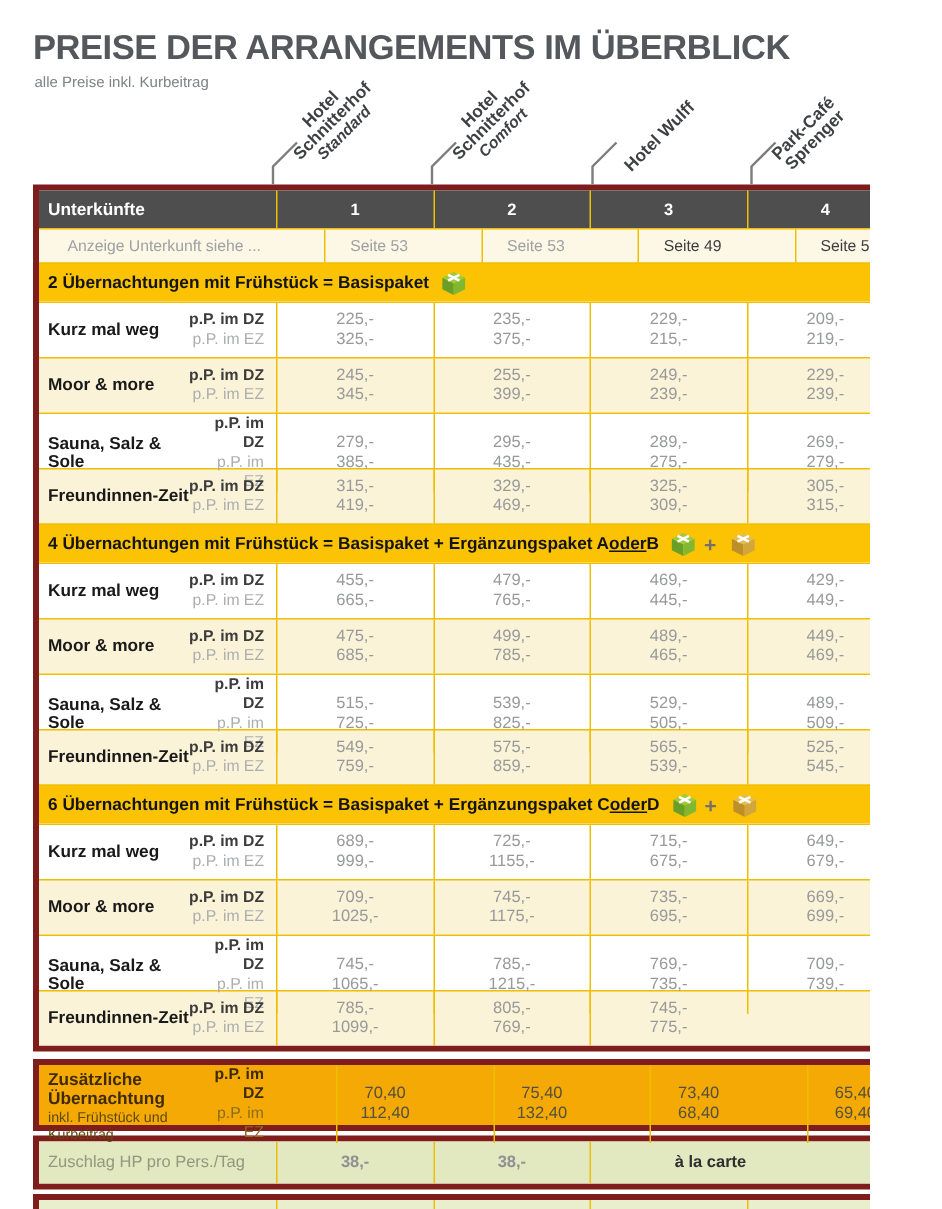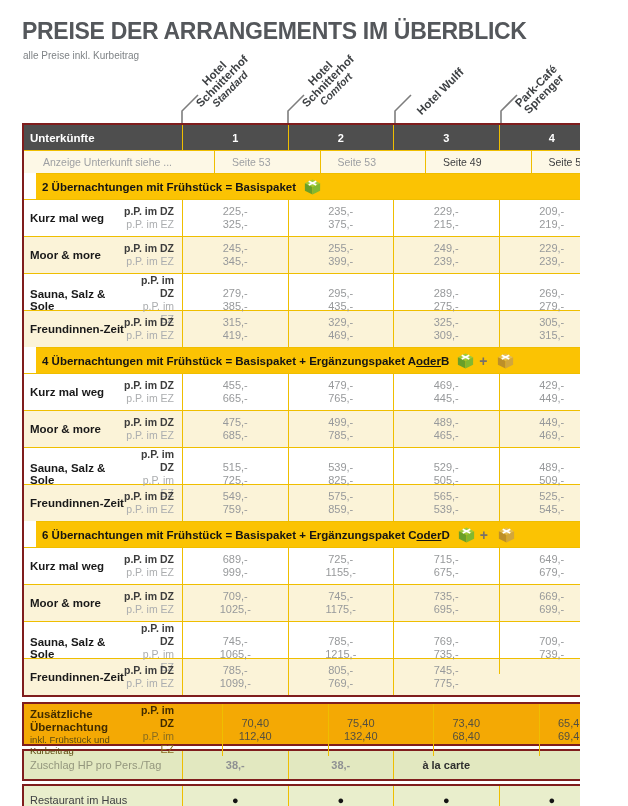--- a/index.html
+++ b/index.html
@@ -16,38 +16,38 @@
   .colhead.ch0 { left:158px; } .colhead.ch1 { left:264px; }
   .colhead.ch2 { left:371px; } .colhead.ch3 { left:477px; }
   .slash { position:absolute; left:-1px; bottom:0; }
   .rot { position:absolute; left:30px; bottom:6px; transform:rotate(-45deg); transform-origin:0 100%;
          font-size:11.5px; font-weight:700; color:#3e4144; line-height:11px; text-align:center; white-space:nowrap; }
   .rot span { display:block; }
   .rot .l3 { font-style:italic; font-size:10.5px; }
   .rot .l2:empty, .rot .l3:empty { display:none; }
 
   .blockwrap { margin-left:22px; width:584px; }
-  .tblock { border:2px solid #7f1d1d; }
+  .tblock { border:4px solid #7f1d1d; }
   .gap5 { height:5px; } .gap3 { height:3px; }
 
   .row { display:grid; grid-template-columns:158px 1fr 1fr 1fr 1fr; }
   .row + .row { border-top:1px solid #EFBE00; }
   .vcell { border-left:1px solid #EFBE00; display:flex; flex-direction:column; justify-content:center; text-align:center; }
 
   .r-dark { background:#4E4E4E; height:25px; align-items:center; }
   .r-dark .lbl { padding-left:6px; font-size:11.5px; font-weight:700; color:#fff; align-self:center; }
   .r-dark .vcell { font-size:11px; font-weight:700; color:#fff; height:100%; }
 
   .r-anz { background:#FDF8E6; height:23px;gap:32px; }
   .r-anz .lbl { align-self:center; text-align:right; padding-right:10px; font-size:10.5px; color:#9EA0A3; }
   .r-anz .vcell { font-size:10.5px; color:#9EA0A3; }
   .r-anz .vcell.dk { color:#3d3e40; }
 
   .r-sec { display:flex; align-items:center; background:#FBC303; height:26px; padding-left:6px;
-           font-size:11.5px; font-weight:700; color:#141414;margin-left:12px; }
+           font-size:11.5px; font-weight:700; color:#141414; }
   .r-sec .oder { text-decoration:underline; }
   .r-sec .gift { margin-left:7px; display:inline-flex; }
   .r-sec .plus { margin-left:4px; margin-right:2px; color:#77706a; font-size:14px; font-weight:700; }
 
   .r-price { height:37px; background:#fff; }
   .r-price.alt { background:#FBF3D8; }
   .r-price .lbl { display:flex; justify-content:space-between; align-items:center; padding:0 8px 0 6px; }
   .pname { font-size:11.5px; font-weight:700; color:#191919; }
   .sub { text-align:right; font-size:10.5px; line-height:13px; }
   .sub .dzl { color:#3c3c3c; font-weight:700; display:block; }
@@ -58,21 +58,21 @@
   .r-zusatz .lbl { display:flex; justify-content:space-between; align-items:flex-end; padding:0 8px 0 6px; }
   .zt { font-size:11.5px; font-weight:700; color:#402b00; line-height:13px; display:block; }
   .zs { font-size:9.5px; color:#5d4a10; display:block; }
   .r-zusatz .sub .dzl { color:#402b00; }
   .r-zusatz .sub .ezl { color:#8a6d1f; }
   .r-zusatz .vcell { font-size:11px; line-height:13.5px; color:#55503f;margin-left:40px; }
 
   .r-zuschlag { background:#E2E8C0; height:28px; }
   .r-zuschlag .lbl { align-self:center; padding-left:6px; font-size:11px; color:#94977E; }
   .r-zuschlag .vcell { font-size:11px; color:#8f9193;font-weight:bold; }
-  .r-zuschlag .vcell.dk { color:#2e2e2e; }
+  .r-zuschlag .vcell.dk { color:#2e2e2e;text-align:right; }
 
   .r-rest { background:#E9EECC; height:28px; }
   .r-rest .lbl { align-self:center; padding-left:6px; font-size:11px; color:#3f4143; }
   .r-rest .vcell { font-size:11px; color:#141414; }
 </style>
 </head>
 <body>
 
 <div class="page">
 

